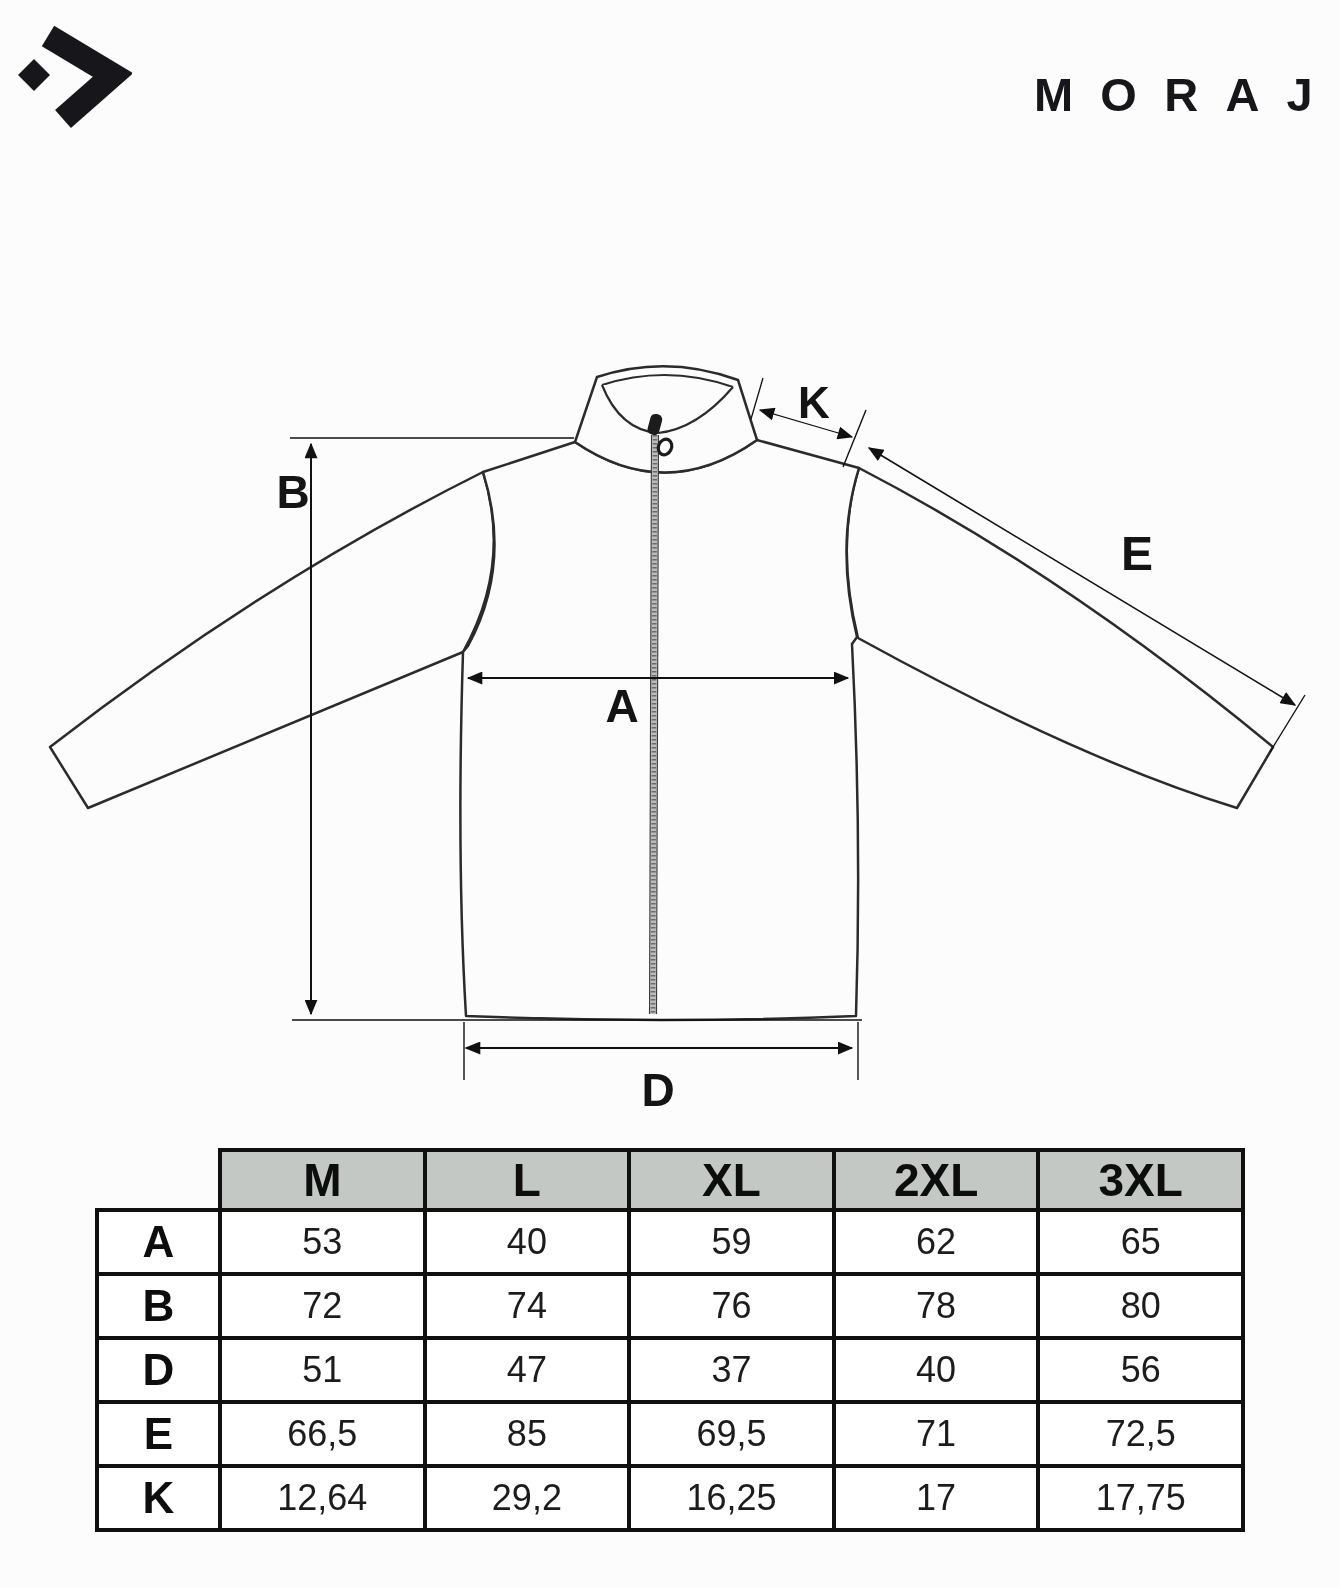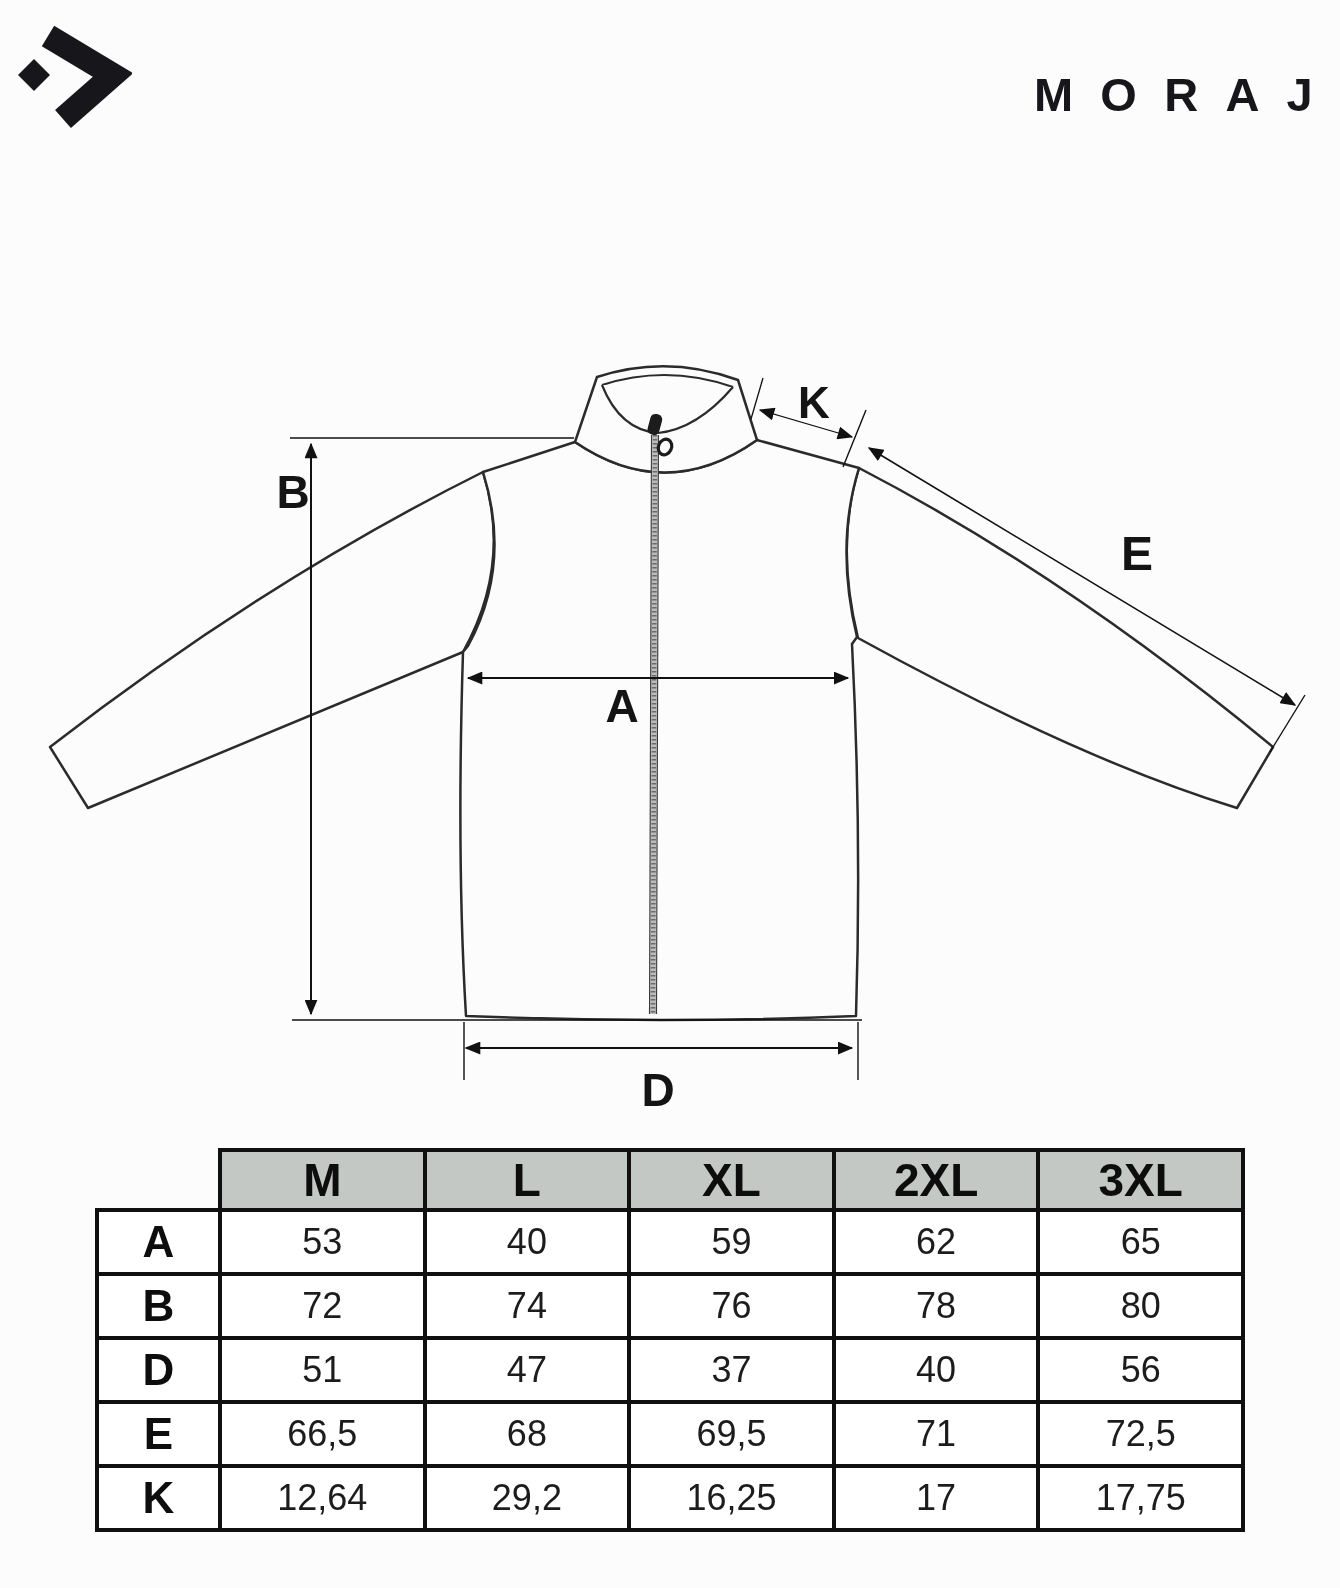--- a/index.html
+++ b/index.html
@@ -148,21 +148,21 @@
         <th>D</th>
         <td>51</td>
         <td>47</td>
         <td>37</td>
         <td>40</td>
         <td>56</td>
       </tr>
       <tr>
         <th>E</th>
         <td>66,5</td>
-        <td>68</td>
+        <td>85</td>
         <td>69,5</td>
         <td>71</td>
         <td>72,5</td>
       </tr>
       <tr>
         <th>K</th>
         <td>12,64</td>
         <td>29,2</td>
         <td>16,25</td>
         <td>17</td>

